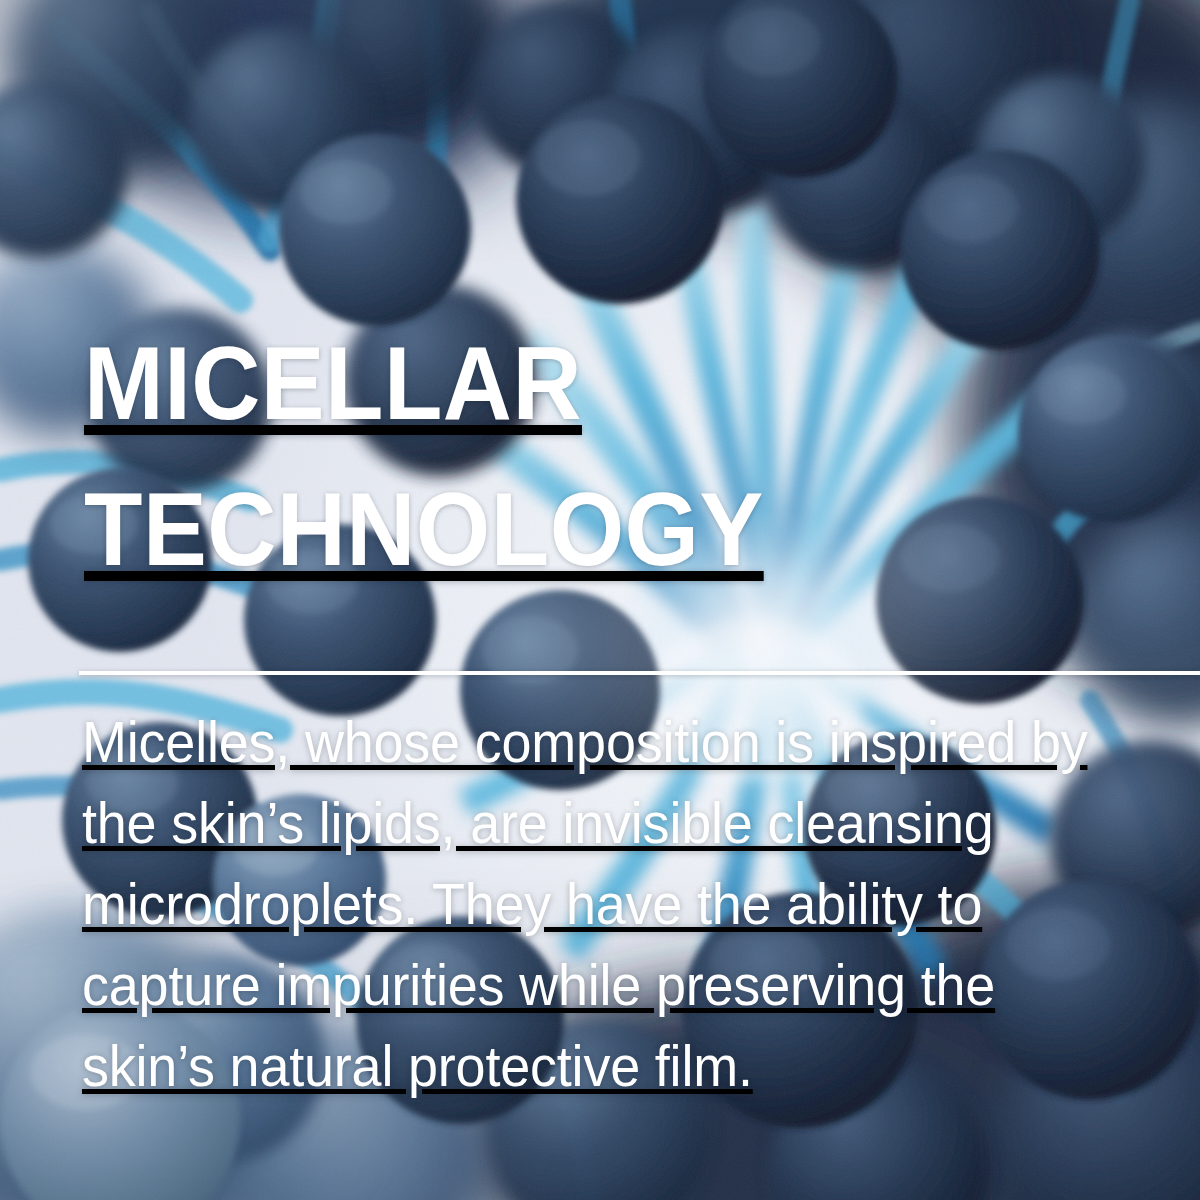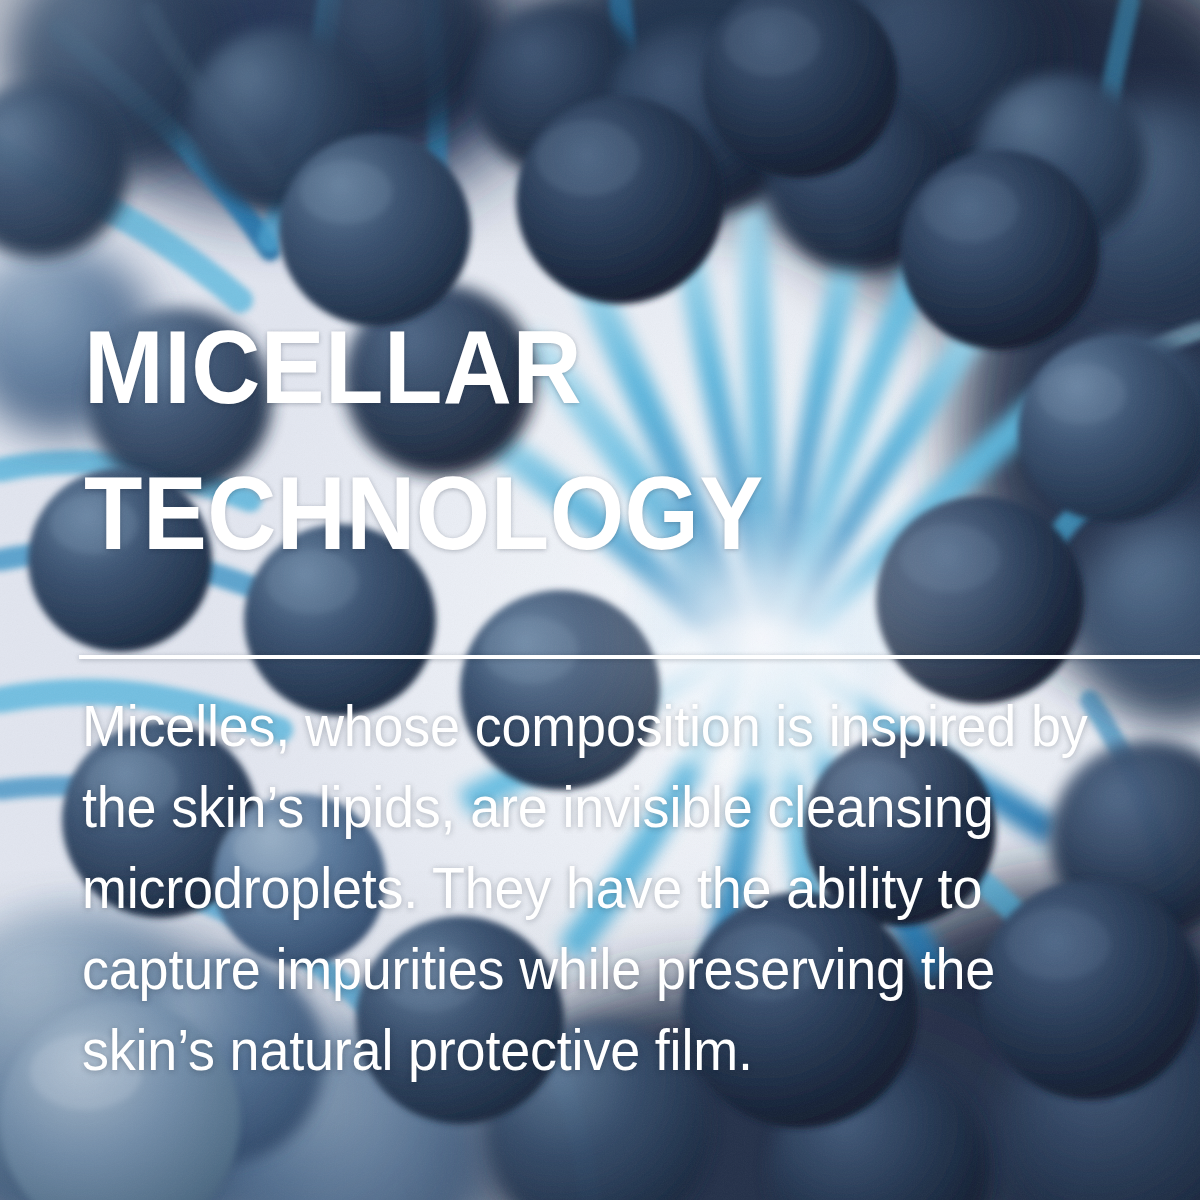--- a/index.html
+++ b/index.html
@@ -34,22 +34,23 @@
          rgba(235,240,250,0.40) 0%, rgba(235,240,250,0.10) 45%, rgba(235,240,250,0) 70%),
       linear-gradient(180deg, rgba(14,24,40,0.18) 0%, rgba(14,24,40,0.00) 22%,
          rgba(14,24,40,0.00) 72%, rgba(14,24,40,0.10) 100%);
   }
 
   
   #content {
     position: absolute;
     z-index: 3;
     left: 84px;
-    top: 224px;
+    top: 240px;
     width: 1065px;
+    text-decoration: underline;
   }
   #title-block {
     color: #ffffff;
     font-size: 104px;
     line-height: 146px;
     font-weight: 700;
     letter-spacing: 0.5px;
     transform: scaleX(0.92);
     transform-origin: left top;
     text-shadow: 0 1px 6px rgba(12,22,38,0.28);

